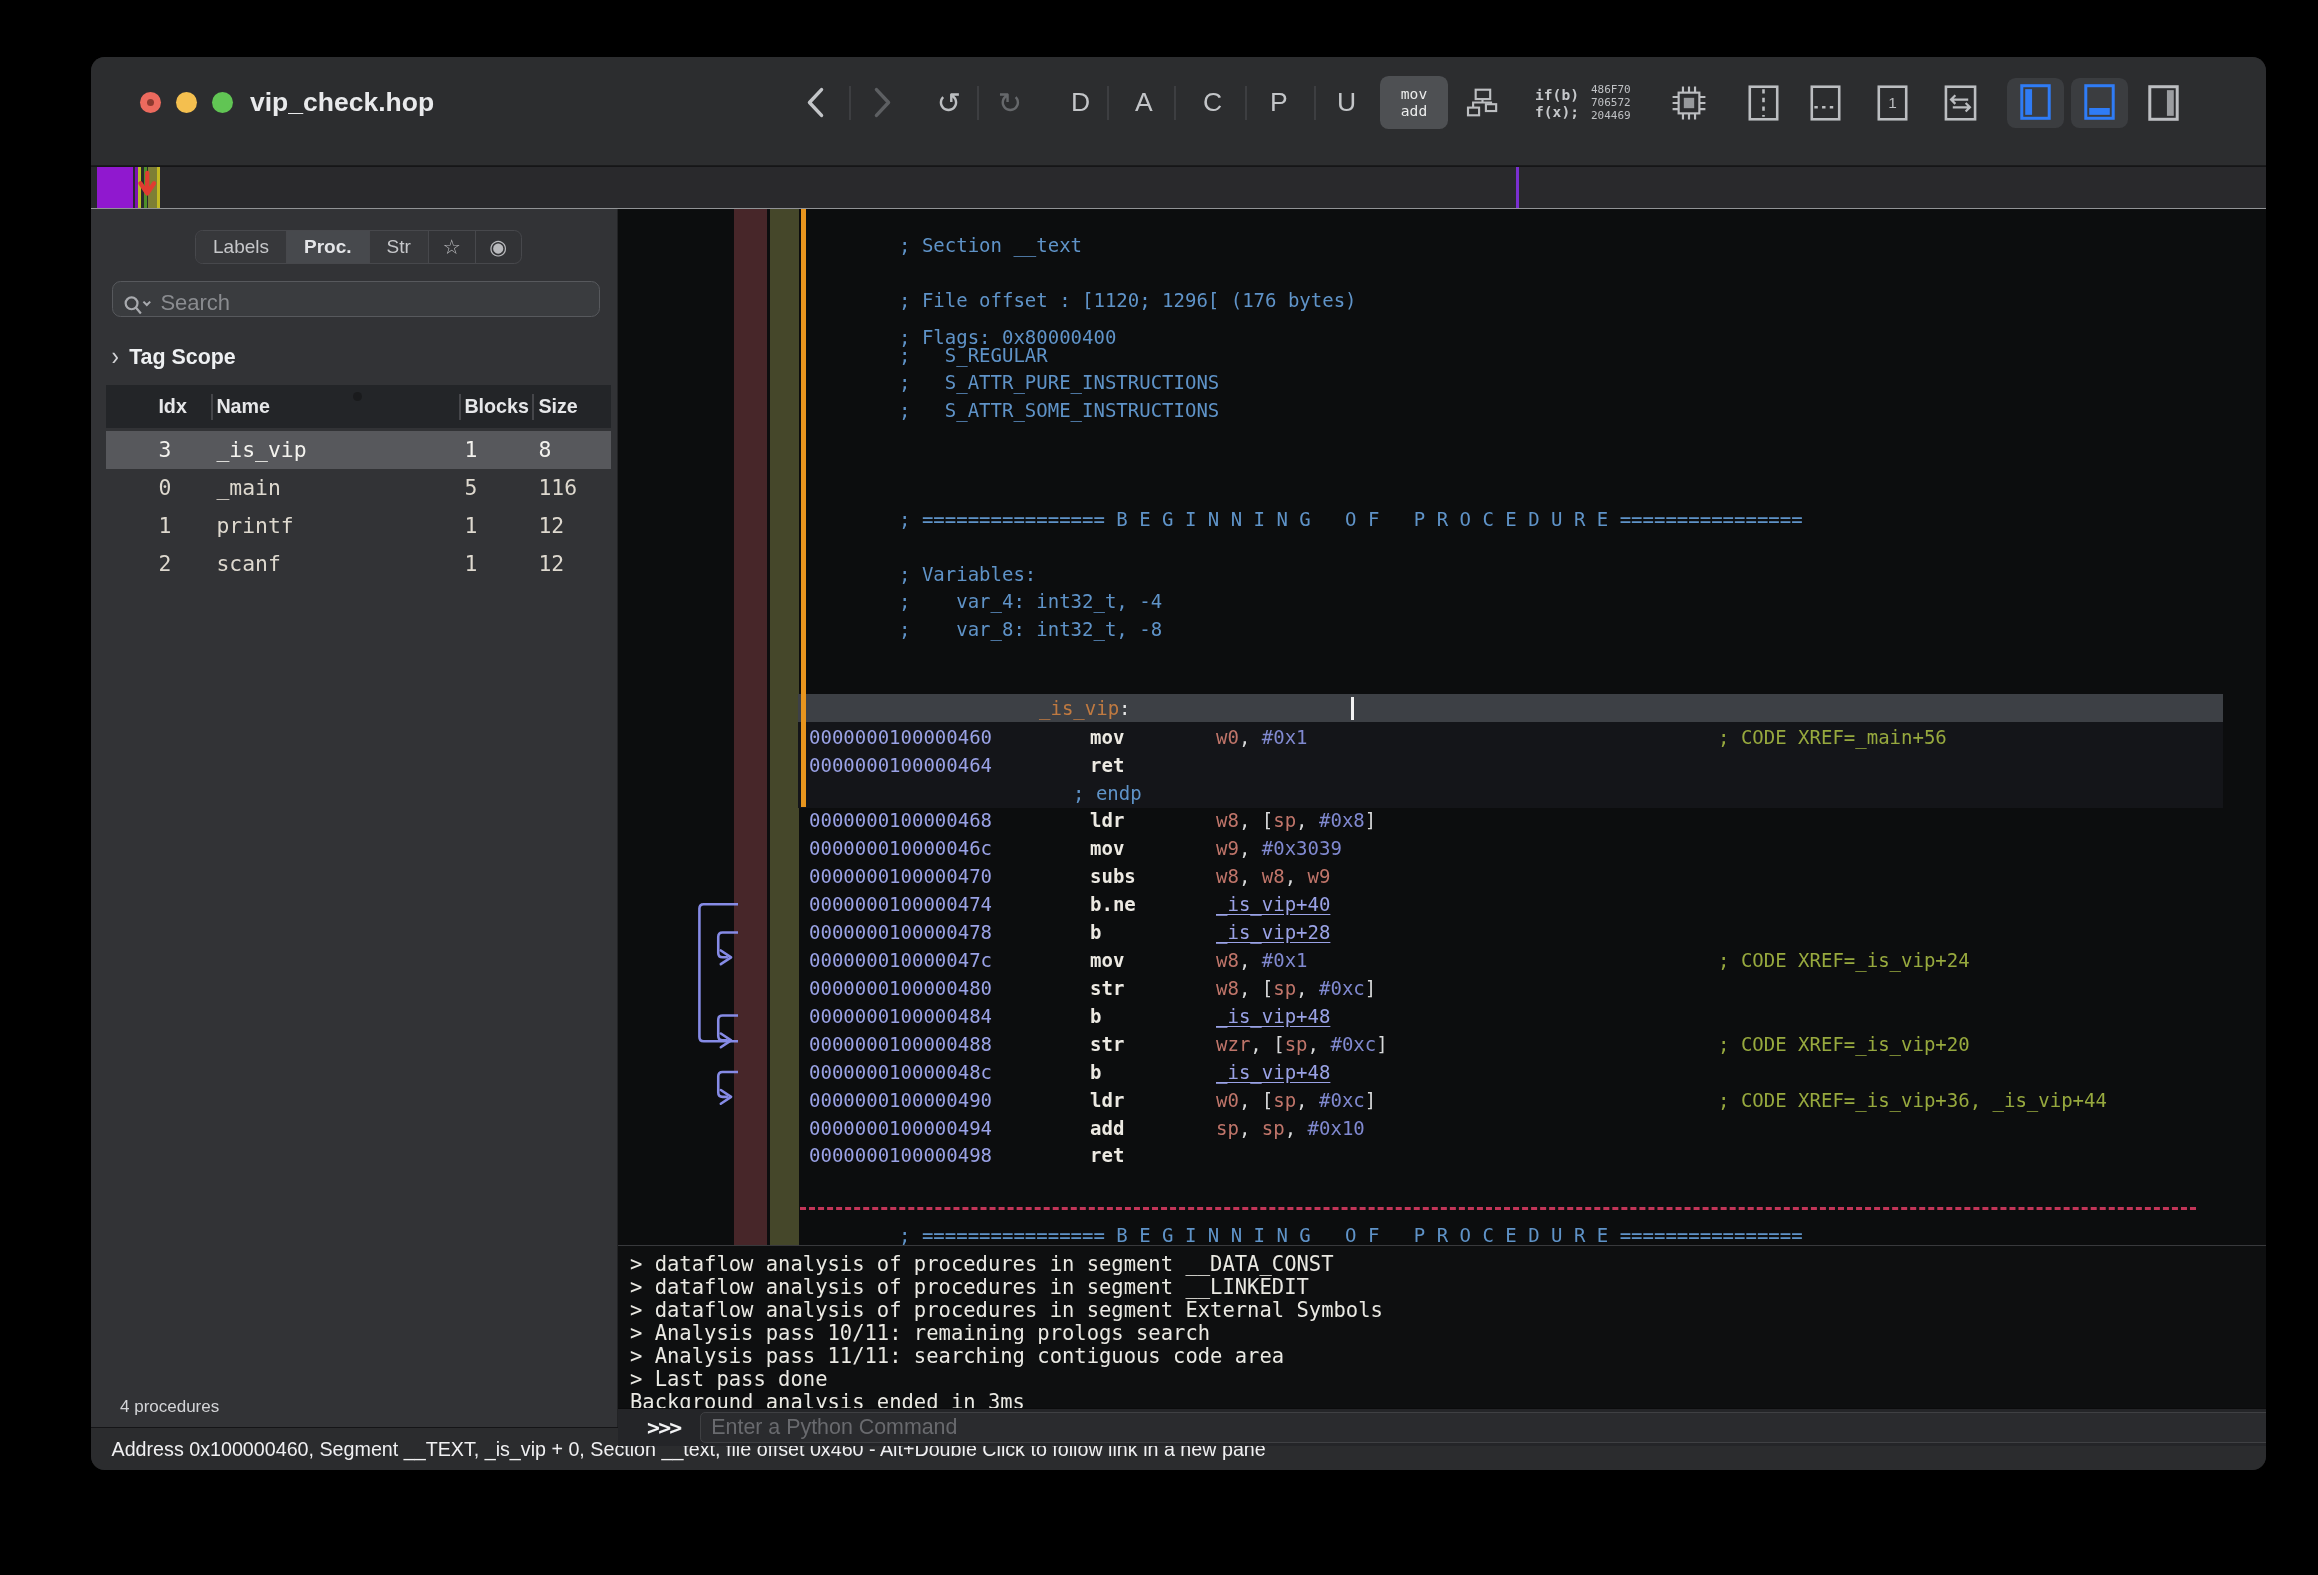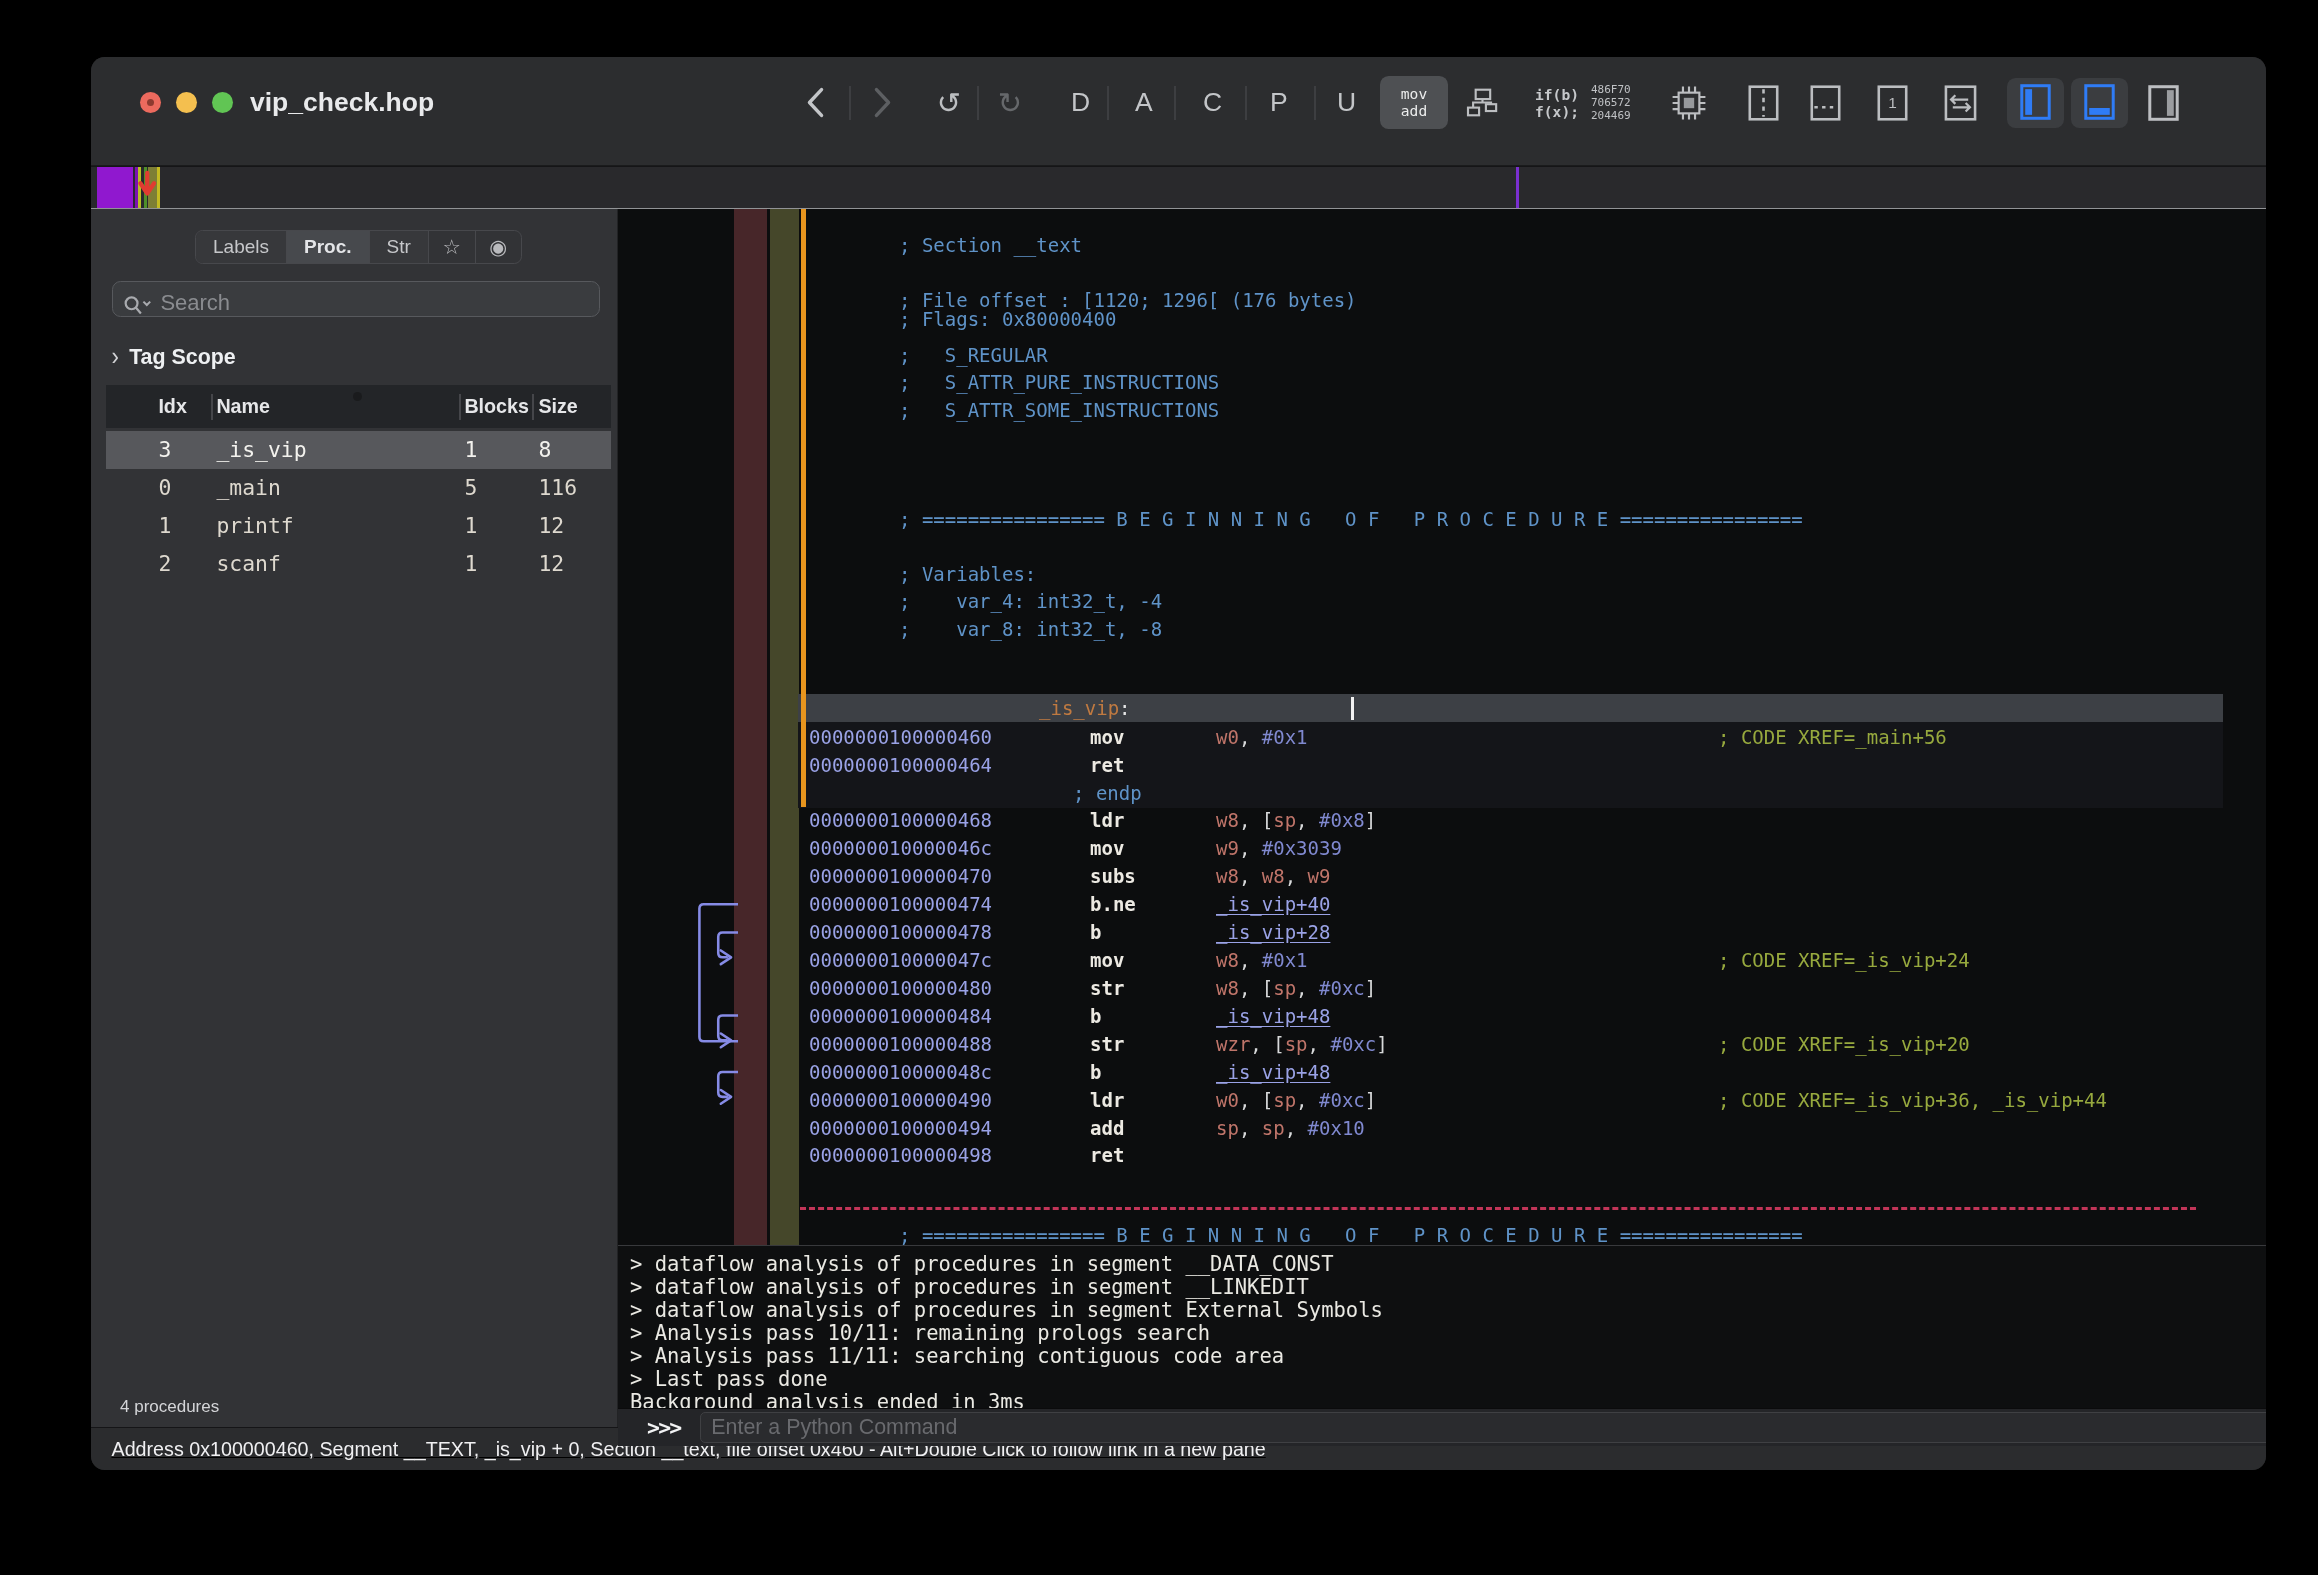--- a/index.html
+++ b/index.html
@@ -103,21 +103,21 @@
 
   .pybar { position:relative; height:38px; flex:none; background:#242528; border-top:1.7px solid #0b0b0c; }
   .pyprompt { position:absolute; left:29px; top:0; height:38px; line-height:38px;
               font-family:"DejaVu Sans Mono", monospace; font-size:21.4px; font-weight:bold; color:#f2f3f4; letter-spacing:-1.7px;}
   .pyinput { position:absolute; left:82px; top:3.4px; width:2022px; height:31px; background:#2a2b2e;
              border:1.7px solid #3f4043; border-radius:5.1px; display:flex; align-items:center; padding-left:10.3px; }
   .pyinput .ph { color:#696a6e; font-size:21.4px; }
 
   
   .statusbar { height:43px; flex:none; background:#2b2c2e; border-top:1.7px solid #151517;
-               display:flex; align-items:center; padding-left:20.5px;text-decoration:underline; }
+               display:flex; align-items:center; padding-left:20.5px; }
   .statusbar span { font-size:19.7px; color:#f0f0f2; }
 </style>
 </head>
 <body>
 
 <div class="screen">
   <div class="window">
 
     <div class="titlebar">
       <div class="tl tl-red"></div>
@@ -328,21 +328,21 @@
               <path d="M140 1008 H122 Q117 1008 117 1013 V1032 Q117 1037 122 1037 H127"></path>
               <path d="M120 1029 L132 1037 L120 1045"></path>
             </g>
           </svg>
           <div class="col maroon"></div>
           <div class="col olive"></div>
           <div class="orangeline"></div>
           <div class="code" id="code">
               <div class="cl c-comment" style="top: 22px; left: 101px;">; Section __text</div>
               <div class="cl c-comment" style="top: 77px; left: 101px;">; File offset : [1120; 1296[ (176 bytes)</div>
-              <div class="cl c-comment" style="top: 96px; left: 101px;">; Flags: 0x80000400</div>
+              <div class="cl c-comment" style="top: 114px; left: 101px;">; Flags: 0x80000400</div>
               <div class="cl c-comment" style="top: 132px; left: 101px;">;   S_REGULAR</div>
               <div class="cl c-comment" style="top: 159px; left: 101px;">;   S_ATTR_PURE_INSTRUCTIONS</div>
               <div class="cl c-comment" style="top: 187px; left: 101px;">;   S_ATTR_SOME_INSTRUCTIONS</div>
               <div class="cl c-comment" style="top: 296px; left: 101px;">; ================ B E G I N N I N G   O F   P R O C E D U R E ================</div>
               <div class="cl c-comment" style="top: 351px; left: 101px;">; Variables:</div>
               <div class="cl c-comment" style="top: 378px; left: 101px;">;    var_4: int32_t, -4</div>
               <div class="cl c-comment" style="top: 406px; left: 101px;">;    var_8: int32_t, -8</div>
               <div class="hlblock"></div>
               <div class="labelrow">
                 <span class="cl" style="left: 241px; top: 0px;"><span class="c-label">_is_vip</span><span class="c-labelcolon">:</span></span>

